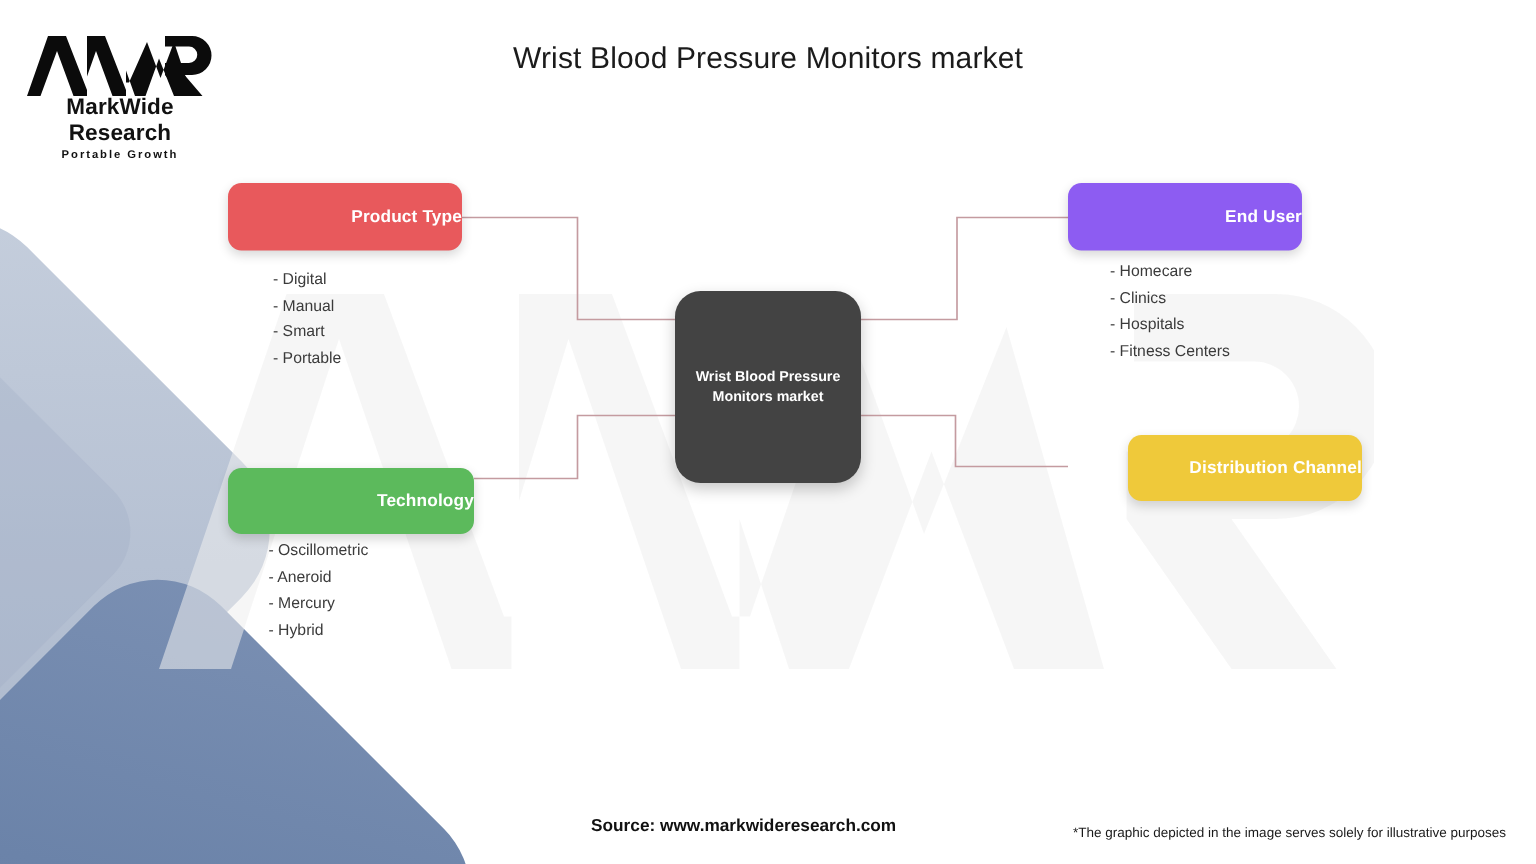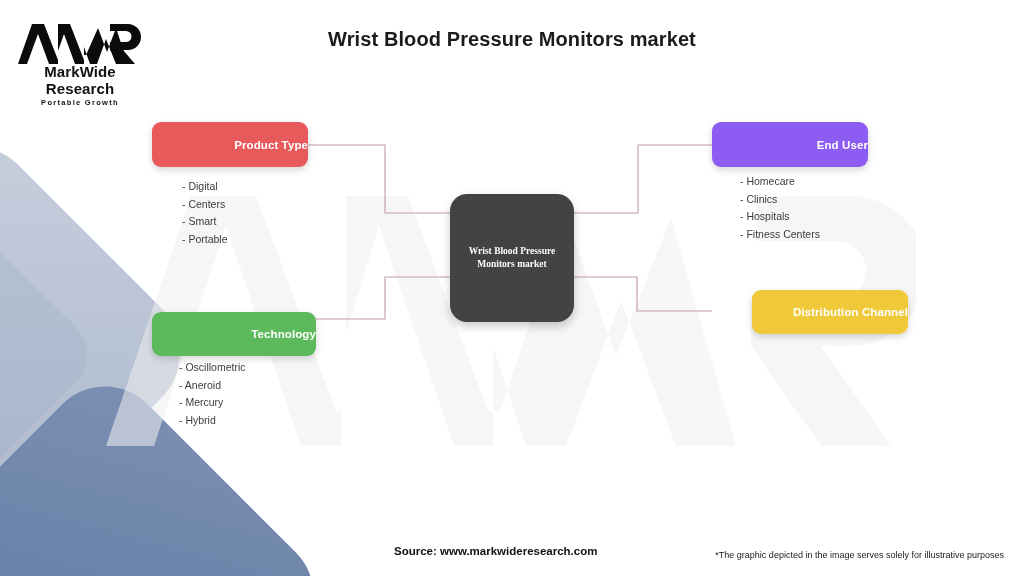--- a/index.html
+++ b/index.html
@@ -43,21 +43,21 @@
     text-align:center;margin-top:-1px;
   }
   .logo-tag{
     font-size:7.5px;font-weight:bold;color:#111;letter-spacing:1.3px;
     text-align:center;margin-top:1px;
   }
 
   
   .title{
     position:absolute;left:0;top:28px;width:1024px;text-align:center;
-    font-size:20px;font-weight:bold;color:#1b1b1b;letter-spacing:.1px;
+    font-size:20px;font-weight:normal;color:#1b1b1b;letter-spacing:.1px;
   }
 
   
   .connectors{position:absolute;left:0;top:0;width:1024px;height:576px;pointer-events:none;}
 
   
   .pill{
     position:absolute;border-radius:9px;
     display:flex;align-items:center;justify-content:flex-end;
     color:#fff;font-size:11.5px;font-weight:bold;letter-spacing:.1px;
@@ -67,21 +67,20 @@
   .pill-product{left:152px;top:122px;width:156px;height:45px;background:#e8595c;}
   .pill-enduser{left:712px;top:122px;width:156px;height:45px;background:#8d5cf2;}
   .pill-technology{left:152px;top:298px;width:164px;height:44px;background:#5cba5c;margin-top:14px;}
   .pill-distribution{left:712px;top:290px;width:156px;height:44px;background:#efc93a;margin-left:40px;}
 
   .center-node{
     position:absolute;left:450px;top:194px;width:124px;height:128px;
     background:#434343;border-radius:17px;
     display:flex;align-items:center;justify-content:center;
     box-shadow:0 4px 10px rgba(0,0,0,.22);
-    font-family:Liberation Serif, serif;
   }
   .center-label{
     color:#fff;font-size:9.5px;font-weight:bold;line-height:13px;
     text-align:center;padding:0 8px;
   }
 
   
   .items{position:absolute;font-size:10.5px;color:#3b3b3b;line-height:17.6px;}
   .items div{white-space:nowrap;}
   .items-product{left:182px;top:178px;}
@@ -151,21 +150,21 @@
       <span>Wrist Blood Pressure</span><br>
       <span>Monitors market</span>
     </div>
   </div>
 
   <div class="pill pill-product">
     <span>Product Type</span>
   </div>
   <div class="items items-product">
     <div>- Digital</div>
-    <div>- Centers</div>
+    <div>- Manual</div>
     <div>- Smart</div>
     <div>- Portable</div>
   </div>
 
   <div class="pill pill-enduser">
     <span>End User</span>
   </div>
   <div class="items items-enduser">
     <div>- Homecare</div>
     <div>- Clinics</div>

